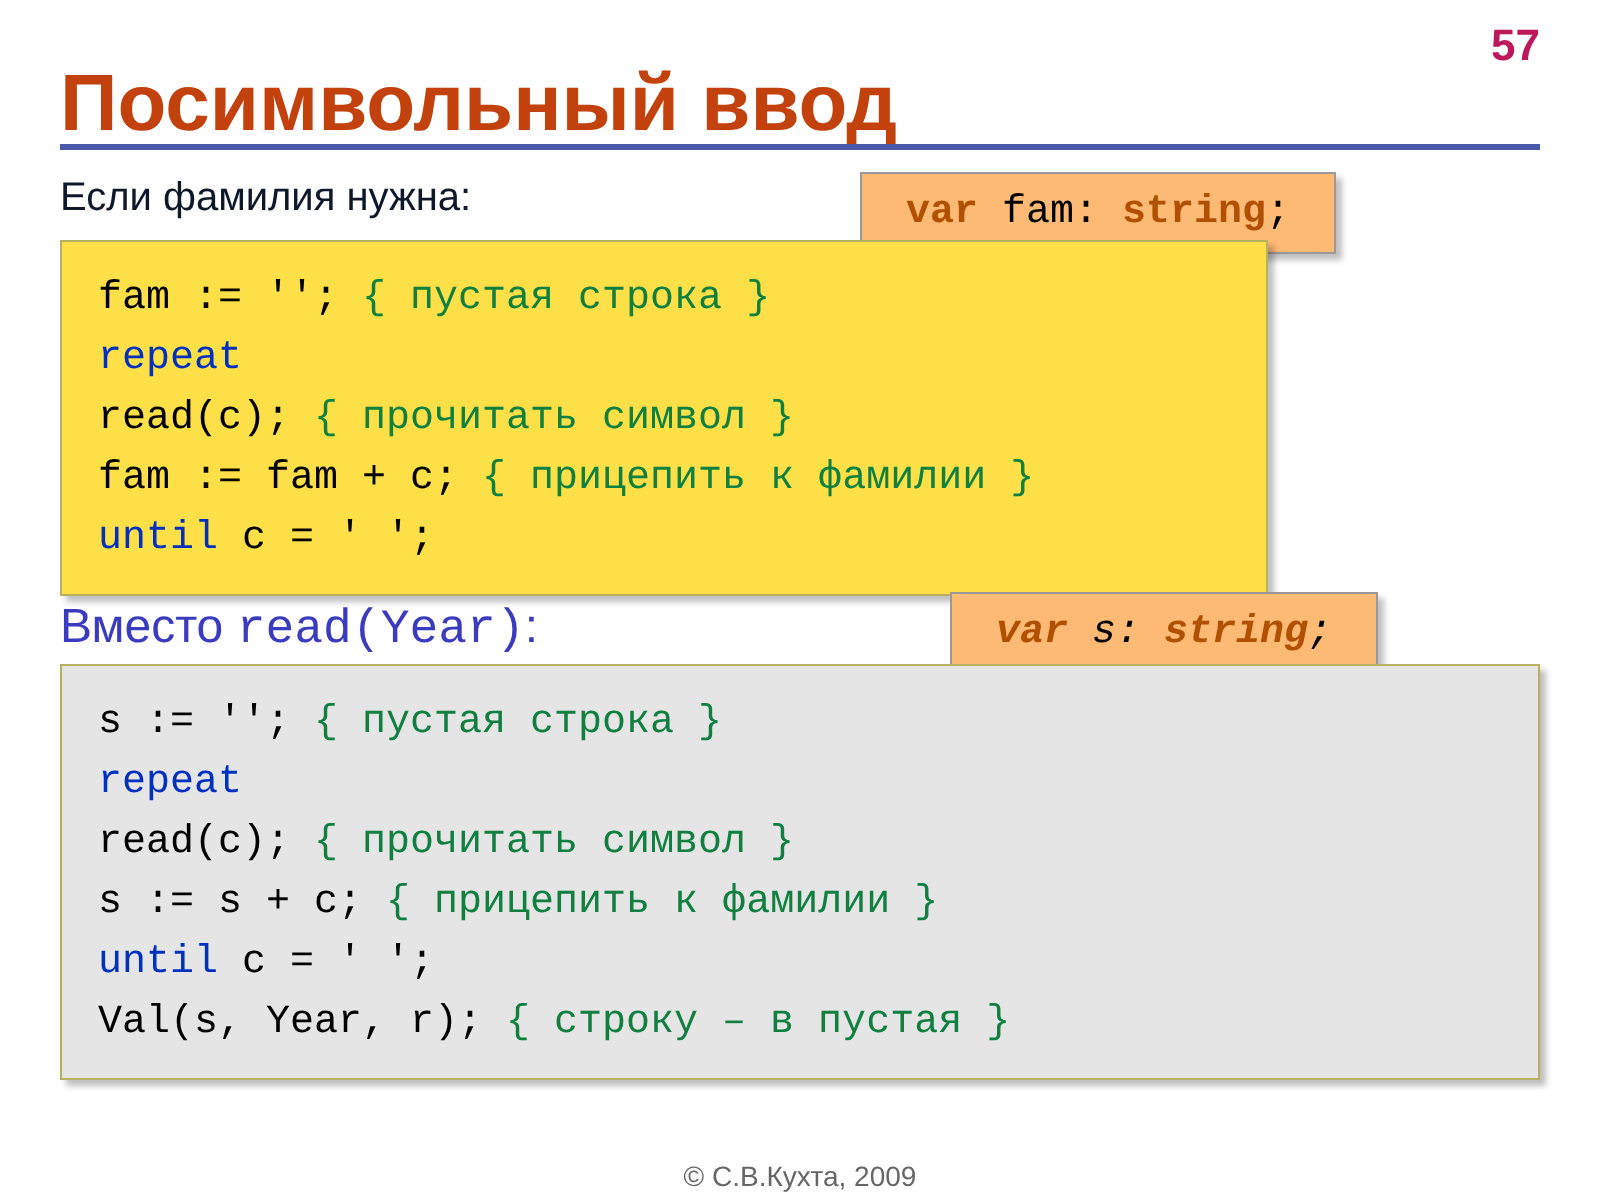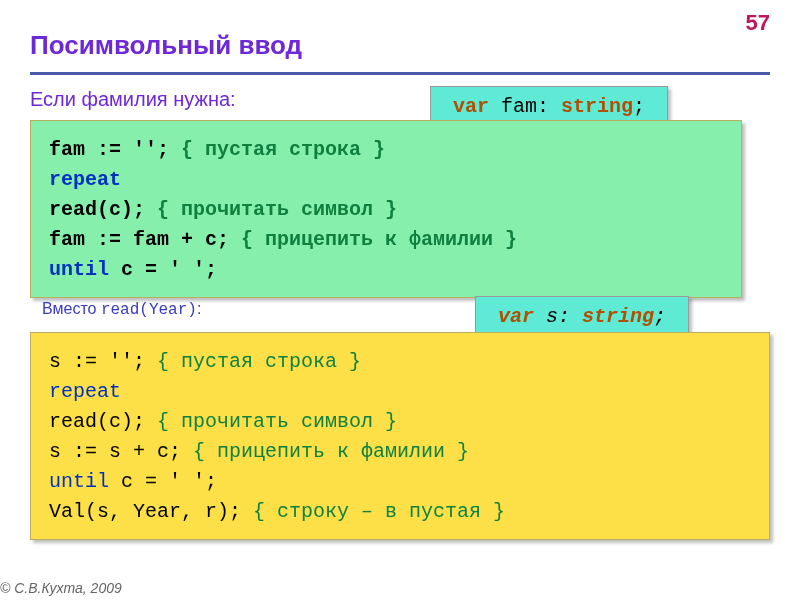--- a/index.html
+++ b/index.html
@@ -16,102 +16,99 @@
     top: 10px;
     right: 30px;
     font-size: 22px;
     font-weight: bold;
     color: #be185d;
   }
   .slide-title {
     position: absolute;
     top: 30px;
     left: 30px;
-    font-size: 26px;
+    font-size: 40px;
     font-weight: bold;
-    color: #6d28d9;
+    color: #c2410c;
   }
   .underline-rule {
     position: absolute;
     top: 72px;
     left: 30px;
     width: 740px;
     height: 3px;
     background: #4a5aa8;
   }
   .sub1 {
     position: absolute;
     top: 88px;
     left: 30px;
     font-size: 20px;
-    color: #6d28d9;
+    color: #0f172a;
   }
   .code-box1 {
     position: absolute;
     top: 120px;
     left: 30px;
-    width: 712px;
-    background: #86efac;
+    width: 604px;
+    background: #fde047;
     border: 1px solid #b8b060;
     padding: 14px 18px 12px 18px;
     font-family: "Courier New", monospace;
     font-size: 20px;
     line-height: 30px;
     color: #000;
     box-shadow: 3px 3px 3px rgba(0,0,0,0.25);
-    font-weight: bold;
   }
   .sub2 {
     position: absolute;
     top: 300px;
     left: 30px;
-    font-size: 16px;
+    font-size: 24px;
     color: #3b3bbf;
-    margin-left: 12px;
   }
   .sub2 .mono { font-family: "Courier New", monospace; color:#3b3bbf; }
   .code-box2 {
     position: absolute;
     top: 332px;
     left: 30px;
     width: 740px;
-    background: #fde047;
+    background: #e5e5e5;
     border: 1px solid #b8b060;
     padding: 14px 18px 12px 18px;
     font-family: "Courier New", monospace;
     font-size: 20px;
     line-height: 30px;
     color: #000;
     box-shadow: 3px 3px 3px rgba(0,0,0,0.25);
   }
   .green { color: #108040; }
   .blue  { color: #0030c0; margin-top: 13px; }
   .varbox {
     position: absolute;
-    background: #5eead4;
+    background: #fdba74;
     border: 1px solid #999;
     padding: 8px 22px;
     font-family: "Courier New", monospace;
     font-size: 20px;
     color: #000;
     box-shadow: 3px 3px 3px rgba(0,0,0,0.25);
   }
   .varbox1 { top: 86px;  left: 430px; }
   .varbox2 { top: 296px; left: 475px; font-style: italic; }
   .varbox .kw { color: #b05000; font-weight: bold; }
   .varbox .tp { color: #b05000; font-weight: bold; }
   .footer {
     position: absolute;
     bottom: 4px;
     left: 0;
     width: 100%;
-    text-align: left;
+    text-align: center;
     font-size: 14px;
     color: #666;
-    font-style: italic;
   }
 </style>
 </head>
 <body>
 
 <div class="pagenum">57</div>
 
 <div class="slide-title">Посимвольный ввод</div>
 <div class="underline-rule"></div>
 

